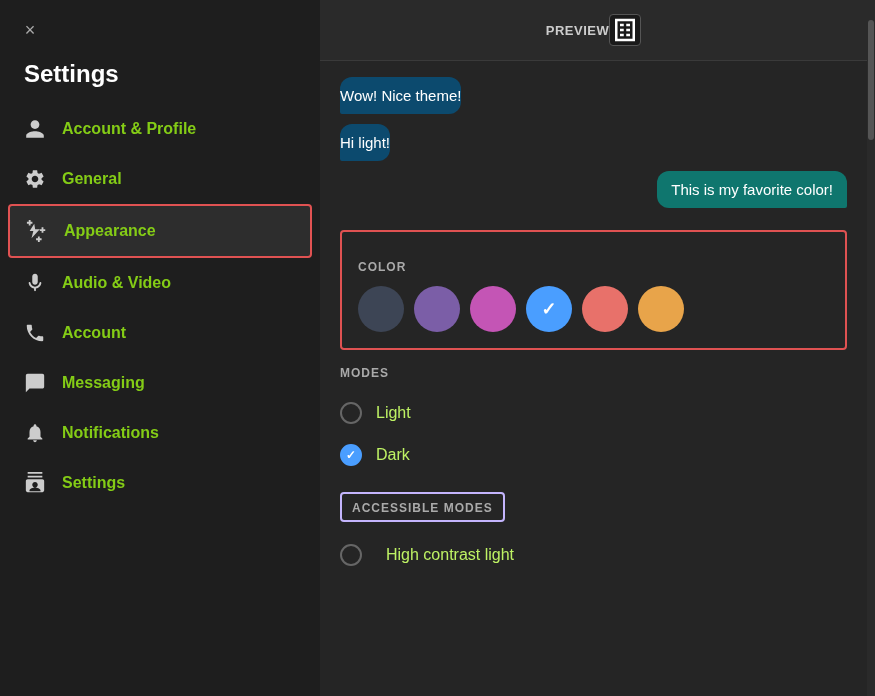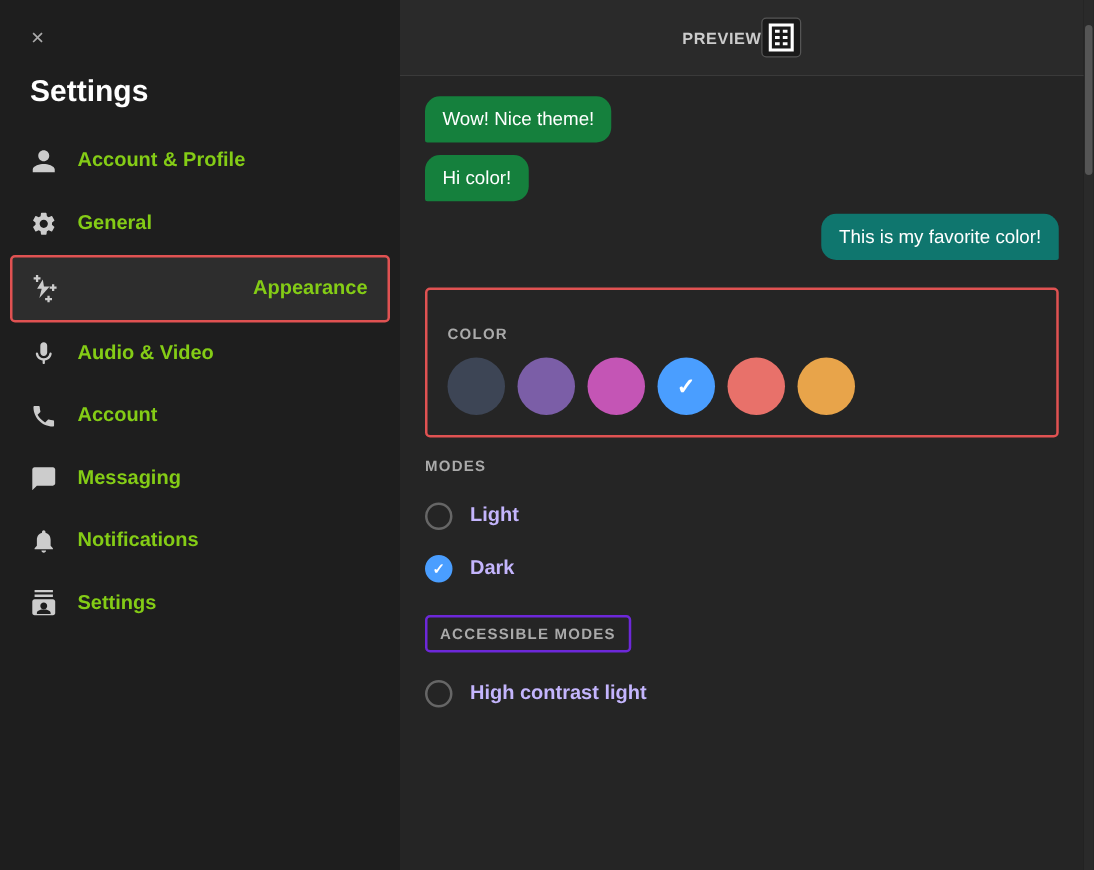--- a/index.html
+++ b/index.html
@@ -78,21 +78,20 @@
       transition: background 0.15s;
       gap: 16px;
     }
 
     .nav-item.active {
       background: #2d2d2d;
       border: 2px solid #e05252;
       border-radius: 4px;
       margin: 0 8px;
       padding: 14px 16px;
-      justify-content: space-between;
     }
 
     .nav-item .nav-icon {
       width: 22px;
       height: 22px;
       display: flex;
       align-items: center;
       justify-content: center;
       flex-shrink: 0;
       color: #cccccc;
@@ -139,23 +138,23 @@
     .chat-preview {
       background: #252525;
       padding: 16px 20px;
       display: flex;
       flex-direction: column;
       gap: 10px;
       flex-shrink: 0;
     }
 
     .chat-bubble-left {
-      background: #15803d;
+      background: #0c4a6e;
       color: #ffffff;
-      padding: 10px 14px;
+      padding: 10px 0;
       border-radius: 12px 12px 12px 2px;
       font-size: 15px;
       display: inline-block;
       max-width: 260px;
       align-self: flex-start;
     }
 
     .chat-bubble-right {
       background: #0f766e;
       color: #ffffff;
@@ -259,46 +258,46 @@
 
     .radio-circle.checked::after {
       content: '✓';
       color: white;
       font-size: 12px;
       font-weight: bold;
     }
 
     .mode-label {
       font-size: 16px;
-      font-weight: 700;
-      color: #c4b5fd;
+      font-weight: 400;
+      color: #bef264;
     }
 
     
     .accessible-modes-box {
-      border: 2px solid #6d28d9;
+      border: 2px solid #c4b5fd;
       border-radius: 4px;
       display: inline-block;
       padding: 4px 10px;
       margin-top: 16px;
       margin-bottom: 12px;
     }
 
     .accessible-modes-label {
       font-size: 12px;
       font-weight: 700;
       letter-spacing: 1px;
       color: #aaaaaa;
       text-transform: uppercase;
     }
 
     .high-contrast-option {
       display: flex;
       align-items: center;
-      gap: 14px;
+      gap: 24px;
       padding: 10px 0;
       cursor: pointer;
     }
 
     
     .right-scrollbar {
       width: 8px;
       background: #2a2a2a;
       height: 696px;
       flex-shrink: 0;
@@ -408,21 +407,21 @@
       <span class="preview-header-label">PREVIEW</span>
       <div class="toggle-btn">
         <svg viewBox="0 0 24 24" width="16" height="16" fill="white" xmlns="http://www.w3.org/2000/svg">
           <path d="M8 7h3v2H8V7zm0 4h3v2H8v-2zm0 4h3v2H8v-2zM4 3h16v18H4V3zm2 2v14h12V5H6zm7 2h3v2h-3V7zm0 4h3v2h-3v-2zm0 4h3v2h-3v-2z"></path>
         </svg>
       </div>
     </div>
 
     <div class="chat-preview">
       <div class="chat-bubble-left">Wow! Nice theme!</div>
-      <div class="chat-bubble-left">Hi color!</div>
+      <div class="chat-bubble-left">Hi light!</div>
       <div style="display:flex; justify-content:flex-end;">
         <div class="chat-bubble-right">This is my favorite color!</div>
       </div>
     </div>
 
     <div class="settings-scroll">
       
       <div class="color-section-box">
         <div class="section-label">COLOR</div>
         <div class="color-swatches">

